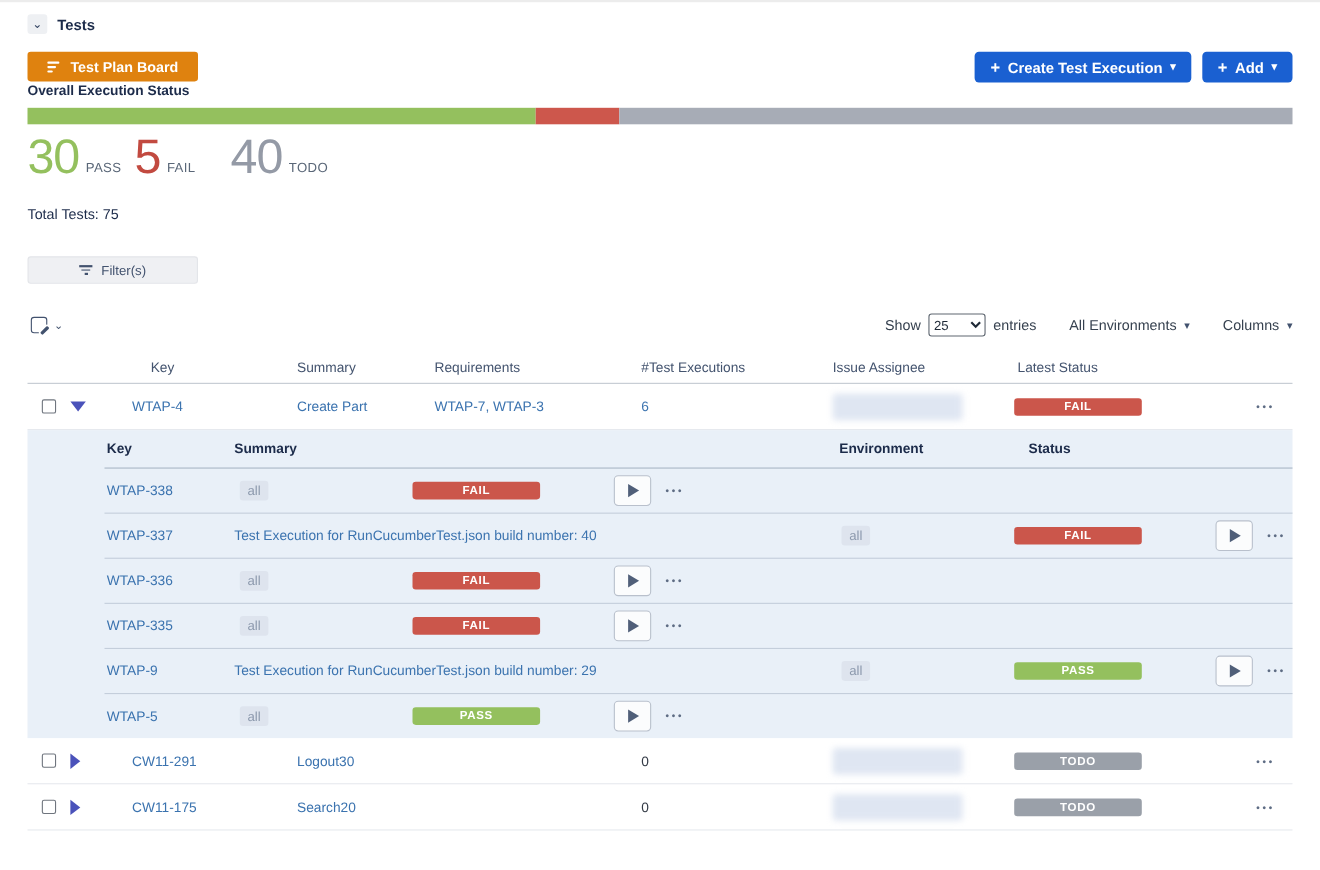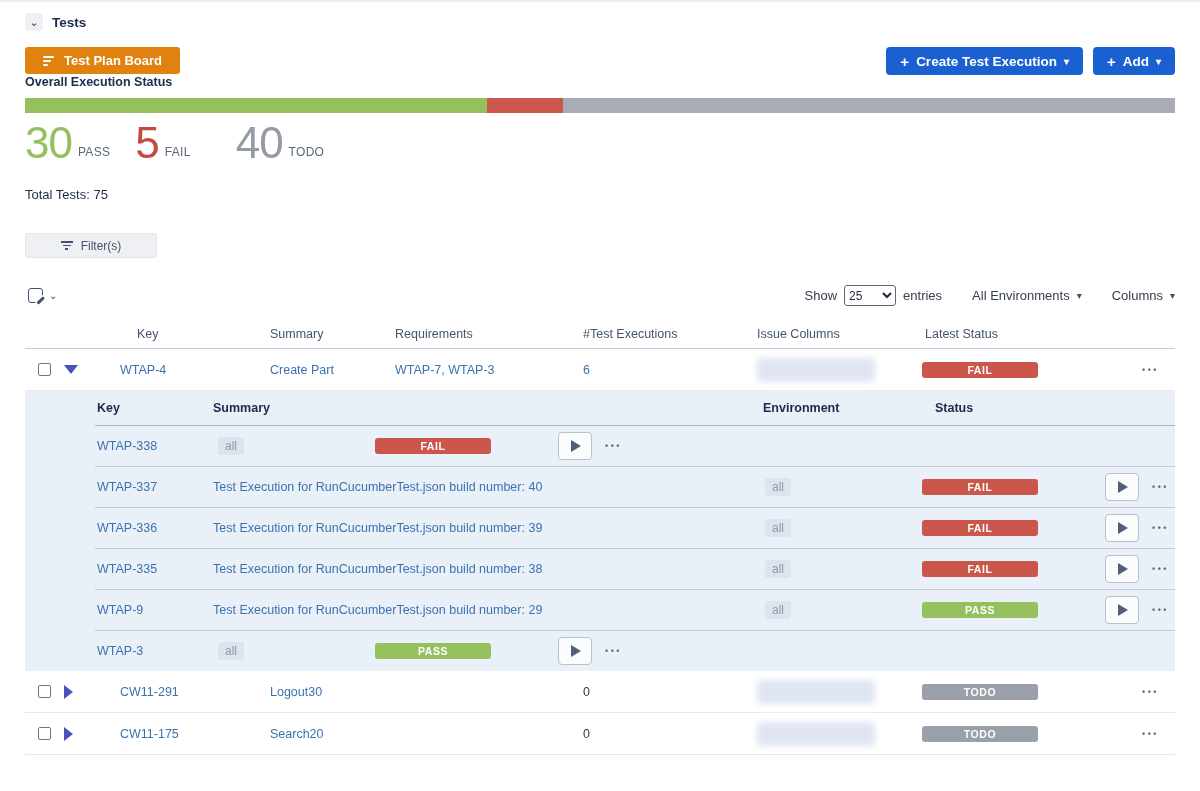--- a/index.html
+++ b/index.html
@@ -39,30 +39,30 @@
     font-size: 13.5px; border-radius: 4px; padding: 0 14px; gap: 7px;
     font-family: "Liberation Sans", sans-serif;
   }
   .btn-blue .plus { font-size: 15px; font-weight: bold; }
   .btn-blue .caret, .btn-orange .caret { font-size: 10px; }
 
   
   .status-title { font-size: 12.5px; font-weight: bold; color: #1c2b4a; }
   .progress { margin-top: 9px; height: 15px; display: flex; width: 100%; }
   .bar-seg { height: 100%; }
-  .stats { display: flex; align-items: flex-end; margin-top: 12px; gap: 25px; }
+  .stats { display: flex; align-items: flex-end; margin-top: 12px; gap: 12px; }
   .stat { display: flex; align-items: flex-end; gap: 6px; }
   .stat-value { font-size: 44px; line-height: 0.82; font-weight: 200; letter-spacing: -1px; }
   .v-pass { color: var(--pass); } .v-fail { color: var(--fail-text); } .v-todo { color: #949aa6; margin-left: 20px; }
   .stat-label { font-size: 12px; color: #5a6778; padding-bottom: 2px; letter-spacing: 0.3px; }
   .total { margin-top: 26px; font-size: 13px; color: #1c2b4a; }
 
   
   .btn-filters {
-    margin-top: 31px; width: 132px; height: 25px; background: #eff0f3;
+    margin-top: 31px; width: 155px; height: 25px; background: #eff0f3;
     border: 1px solid #e3e5e9; border-radius: 3px; color: #42526e; font-size: 12px;
     display: flex; align-items: center; justify-content: center; gap: 8px; cursor: pointer;
     font-family: "Liberation Sans", sans-serif;
   }
   .funnel { display: flex; flex-direction: column; gap: 2px; align-items: center; }
   .funnel i { display: block; height: 1.5px; background: #42526e; }
   .funnel i:nth-child(1) { width: 12px; } .funnel i:nth-child(2) { width: 8px; } .funnel i:nth-child(3) { width: 3px; }
 
   
   .table-toolbar { margin-top: 27px; display: flex; justify-content: space-between; align-items: center; }
@@ -223,21 +223,21 @@
     </div>
   </div>
 
   <div class="tbl">
     <div class="thead">
       <div class="col-controls"></div>
       <div class="col-key">Key</div>
       <div class="col-summary">Summary</div>
       <div class="col-req">Requirements</div>
       <div class="col-exec">#Test Executions</div>
-      <div class="col-assignee">Issue Columns</div>
+      <div class="col-assignee">Issue Assignee</div>
       <div class="col-status">Latest Status</div>
       <div class="col-actions"></div>
     </div>
 
     <div class="trow">
       <div class="col-controls">
         <span class="checkbox"></span>
         <span class="tri-down"></span>
       </div>
       <div class="col-key"><a class="link">WTAP-4</a></div>
@@ -291,37 +291,35 @@
           <span class="play-btn">
               <span class="play-tri"></span>
             </span>
           <span class="ellipsis">•••</span>
         </div>
       </div>
       <div class="sub-sep"></div>
 
       <div class="sub-row">
         <div class="scol-key"><a class="link">WTAP-336</a></div>
-        <div class="scol-summary"><a class="link">Test Execution for RunCucumberTest.json build number: 39</a></div>
         <div class="scol-env"><span class="env-badge">all</span></div>
         <div class="scol-status">
             <span class="badge badge-fail">FAIL</span>
           </div>
         <div class="scol-actions">
           <span class="play-btn">
               <span class="play-tri"></span>
             </span>
           <span class="ellipsis">•••</span>
         </div>
       </div>
       <div class="sub-sep"></div>
 
       <div class="sub-row">
         <div class="scol-key"><a class="link">WTAP-335</a></div>
-        <div class="scol-summary"><a class="link">Test Execution for RunCucumberTest.json build number: 38</a></div>
         <div class="scol-env"><span class="env-badge">all</span></div>
         <div class="scol-status">
             <span class="badge badge-fail">FAIL</span>
           </div>
         <div class="scol-actions">
           <span class="play-btn">
               <span class="play-tri"></span>
             </span>
           <span class="ellipsis">•••</span>
         </div>
@@ -338,21 +336,21 @@
         <div class="scol-actions">
           <span class="play-btn">
               <span class="play-tri"></span>
             </span>
           <span class="ellipsis">•••</span>
         </div>
       </div>
       <div class="sub-sep"></div>
 
       <div class="sub-row">
-        <div class="scol-key"><a class="link">WTAP-3</a></div>
+        <div class="scol-key"><a class="link">WTAP-5</a></div>
         <div class="scol-env"><span class="env-badge">all</span></div>
         <div class="scol-status">
             <span class="badge badge-pass">PASS</span>
           </div>
         <div class="scol-actions">
           <span class="play-btn">
               <span class="play-tri"></span>
             </span>
           <span class="ellipsis">•••</span>
         </div>

